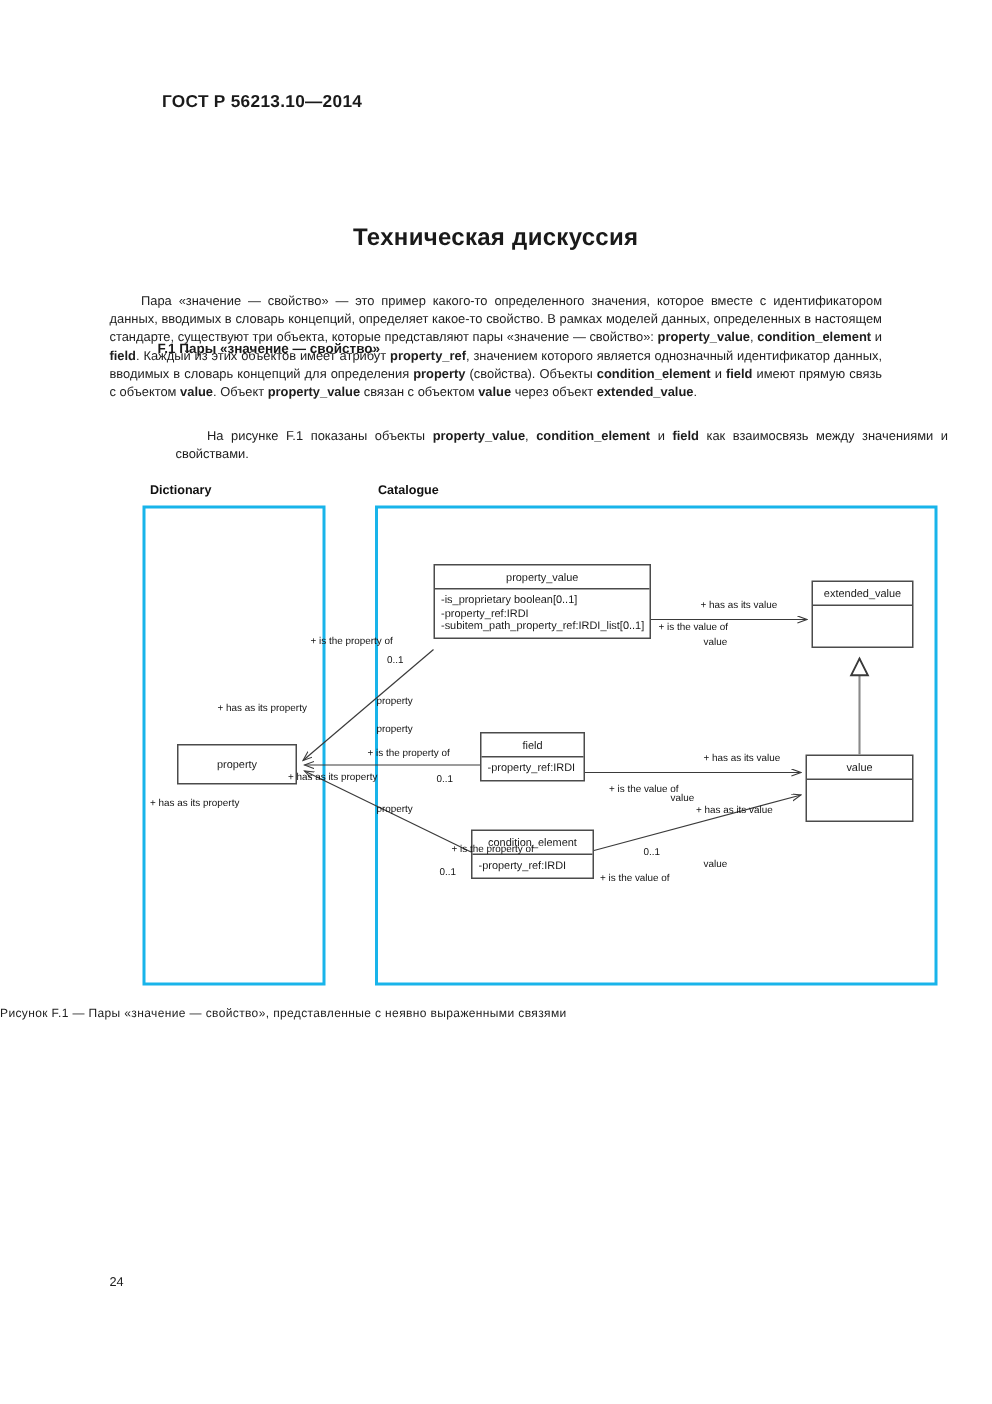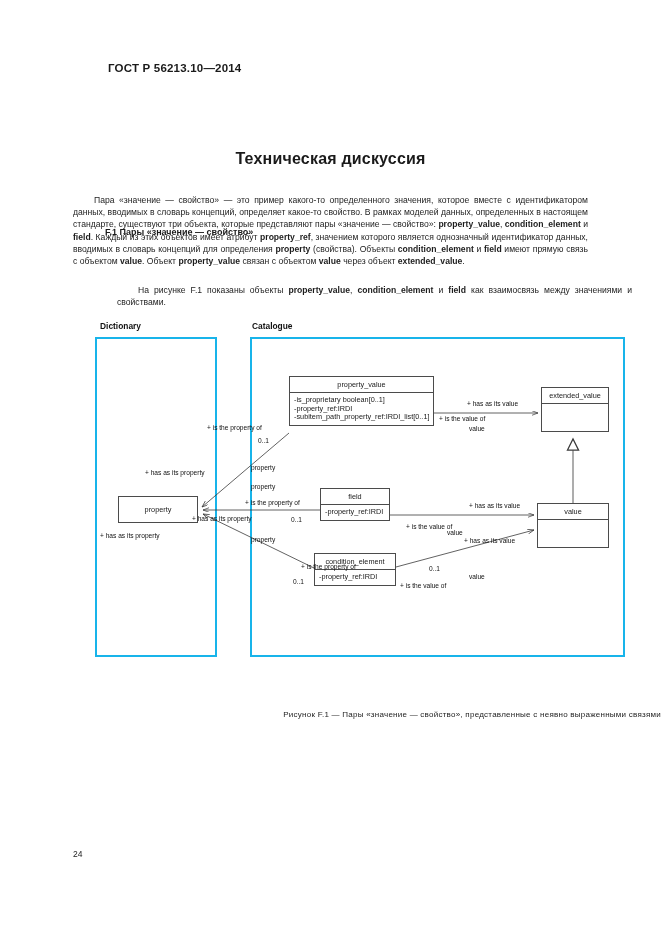--- a/index.html
+++ b/index.html
@@ -167,25 +167,24 @@
     width: 661px;
     height: 370px;
     overflow: visible;
   }
 
   .figure-caption {
     position: absolute;
     left: 0;
     right: 0;
     top: 671px;
-    text-align: right;
+    text-align: left;
     font-size: 8px;
     letter-spacing: 0.25px;
     color: #1d1d1d;
-    margin-top: 39px;
   }
 
   .page-number {
     position: absolute;
     left: 73px;
     top: 849px;
     font-size: 8.5px;
     color: #1d1d1d;
   }
 </style>

